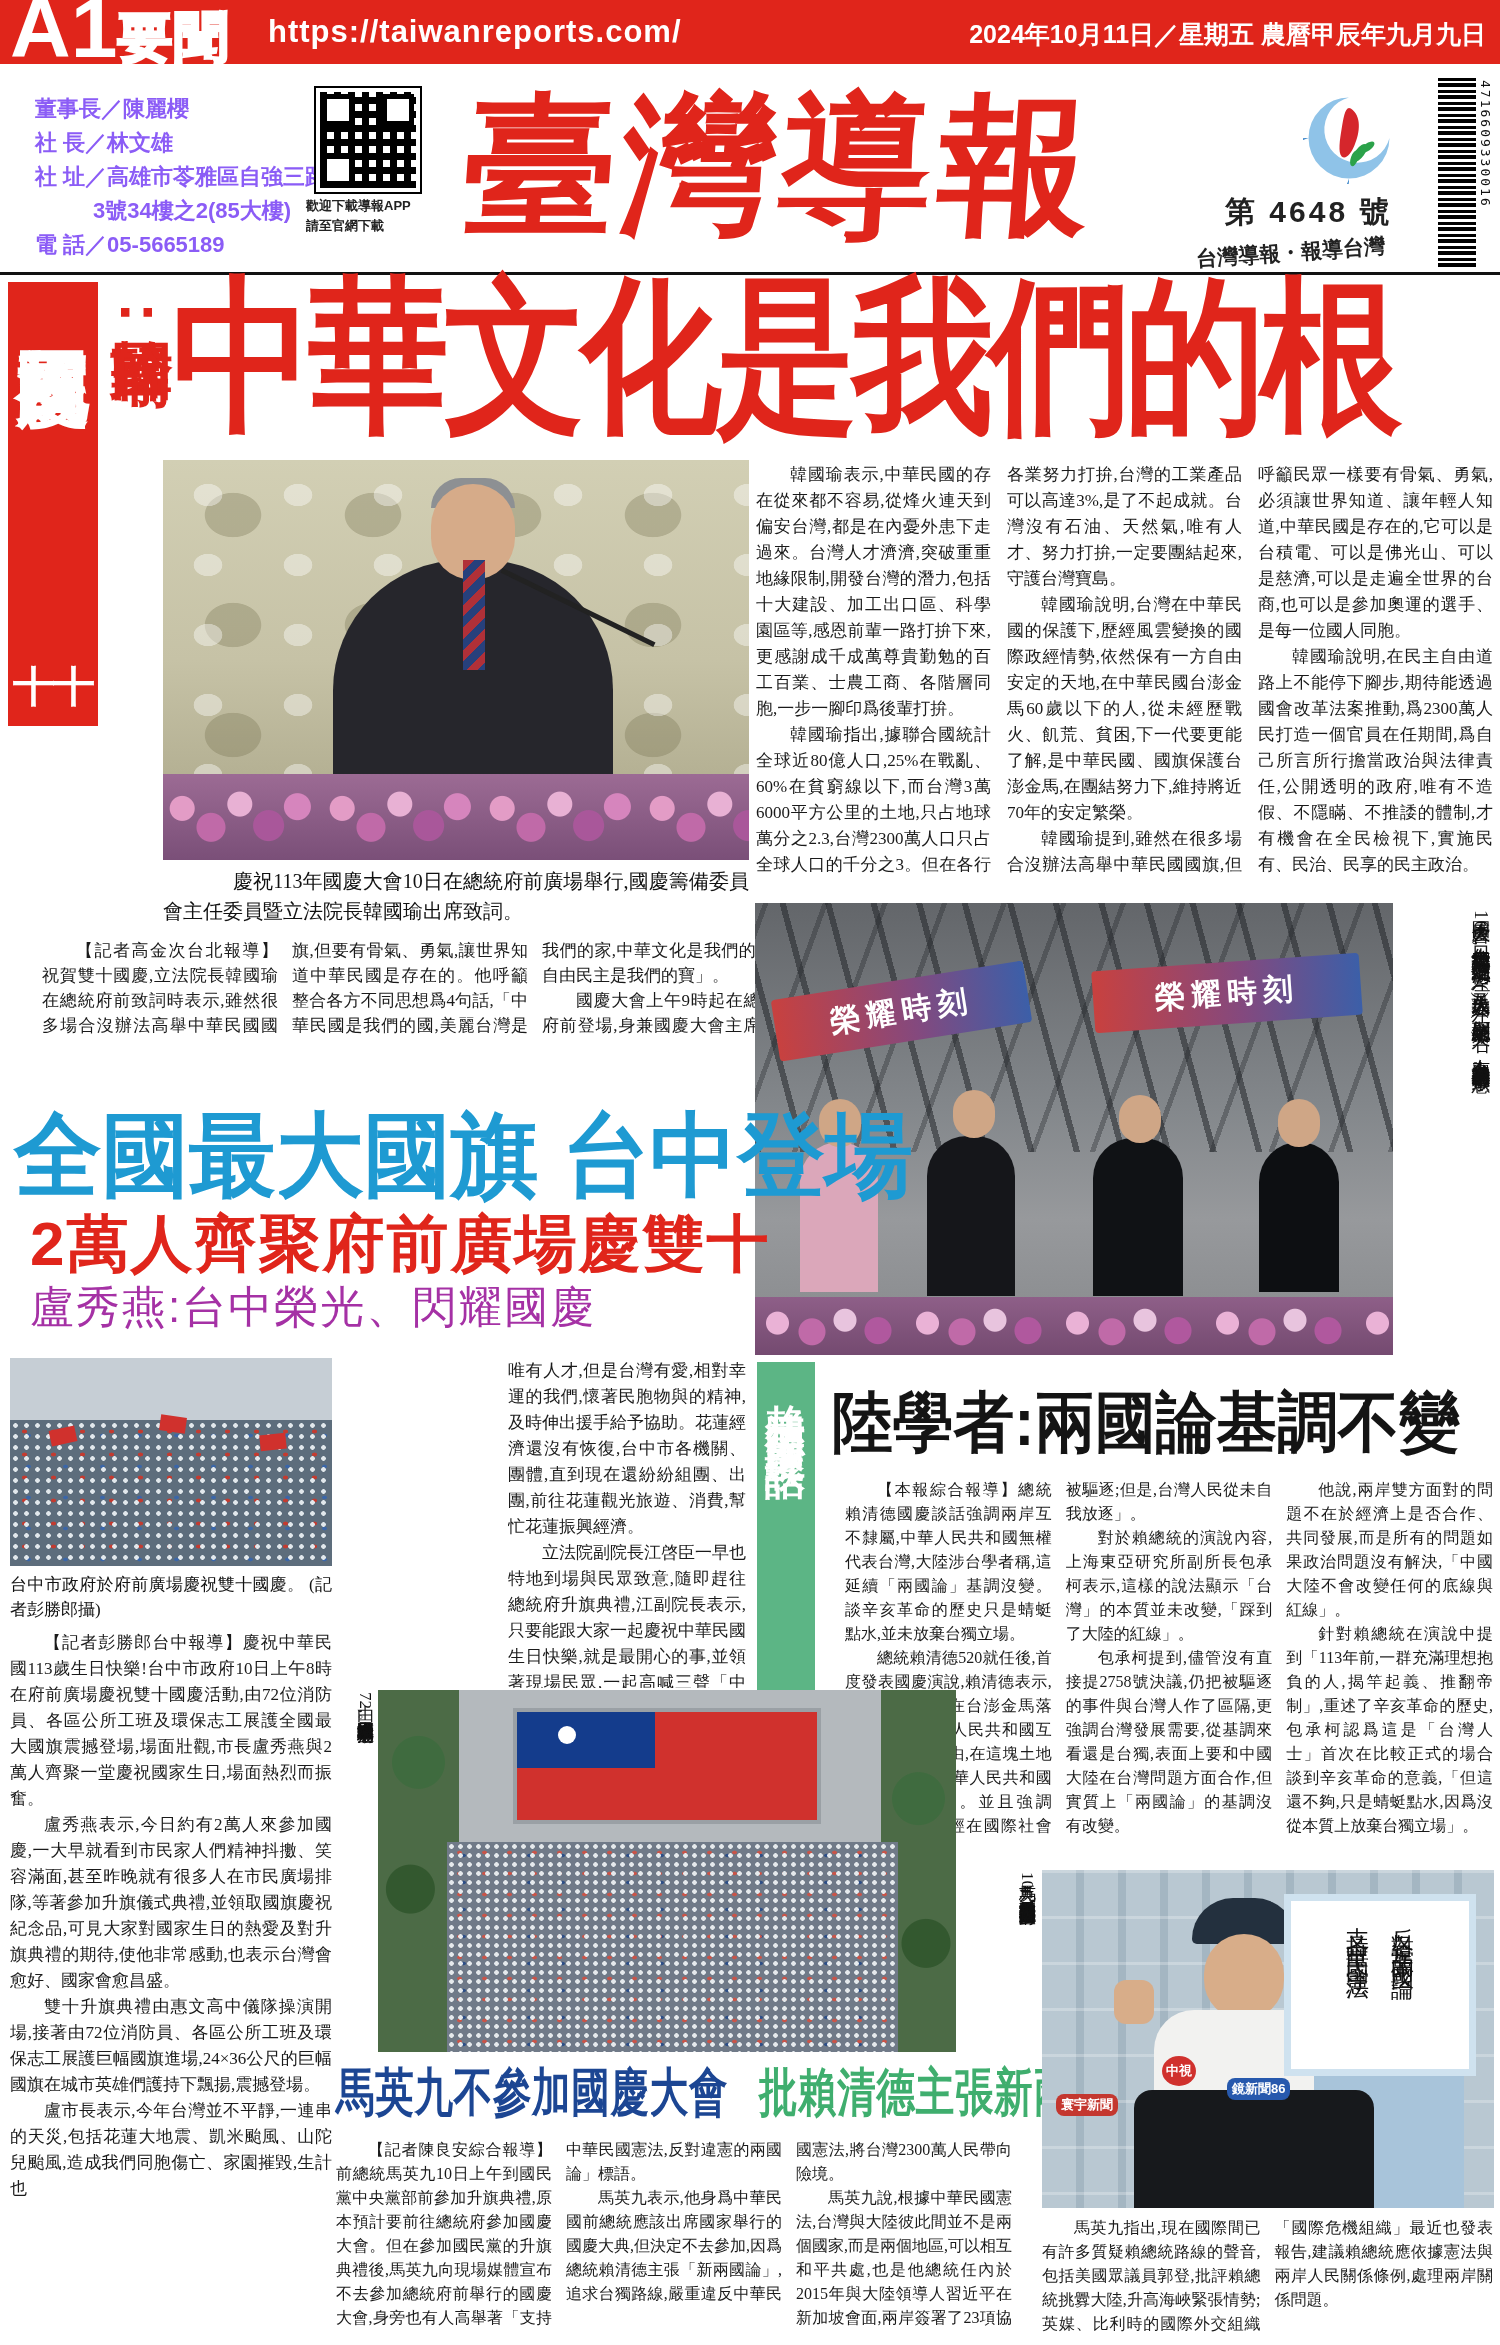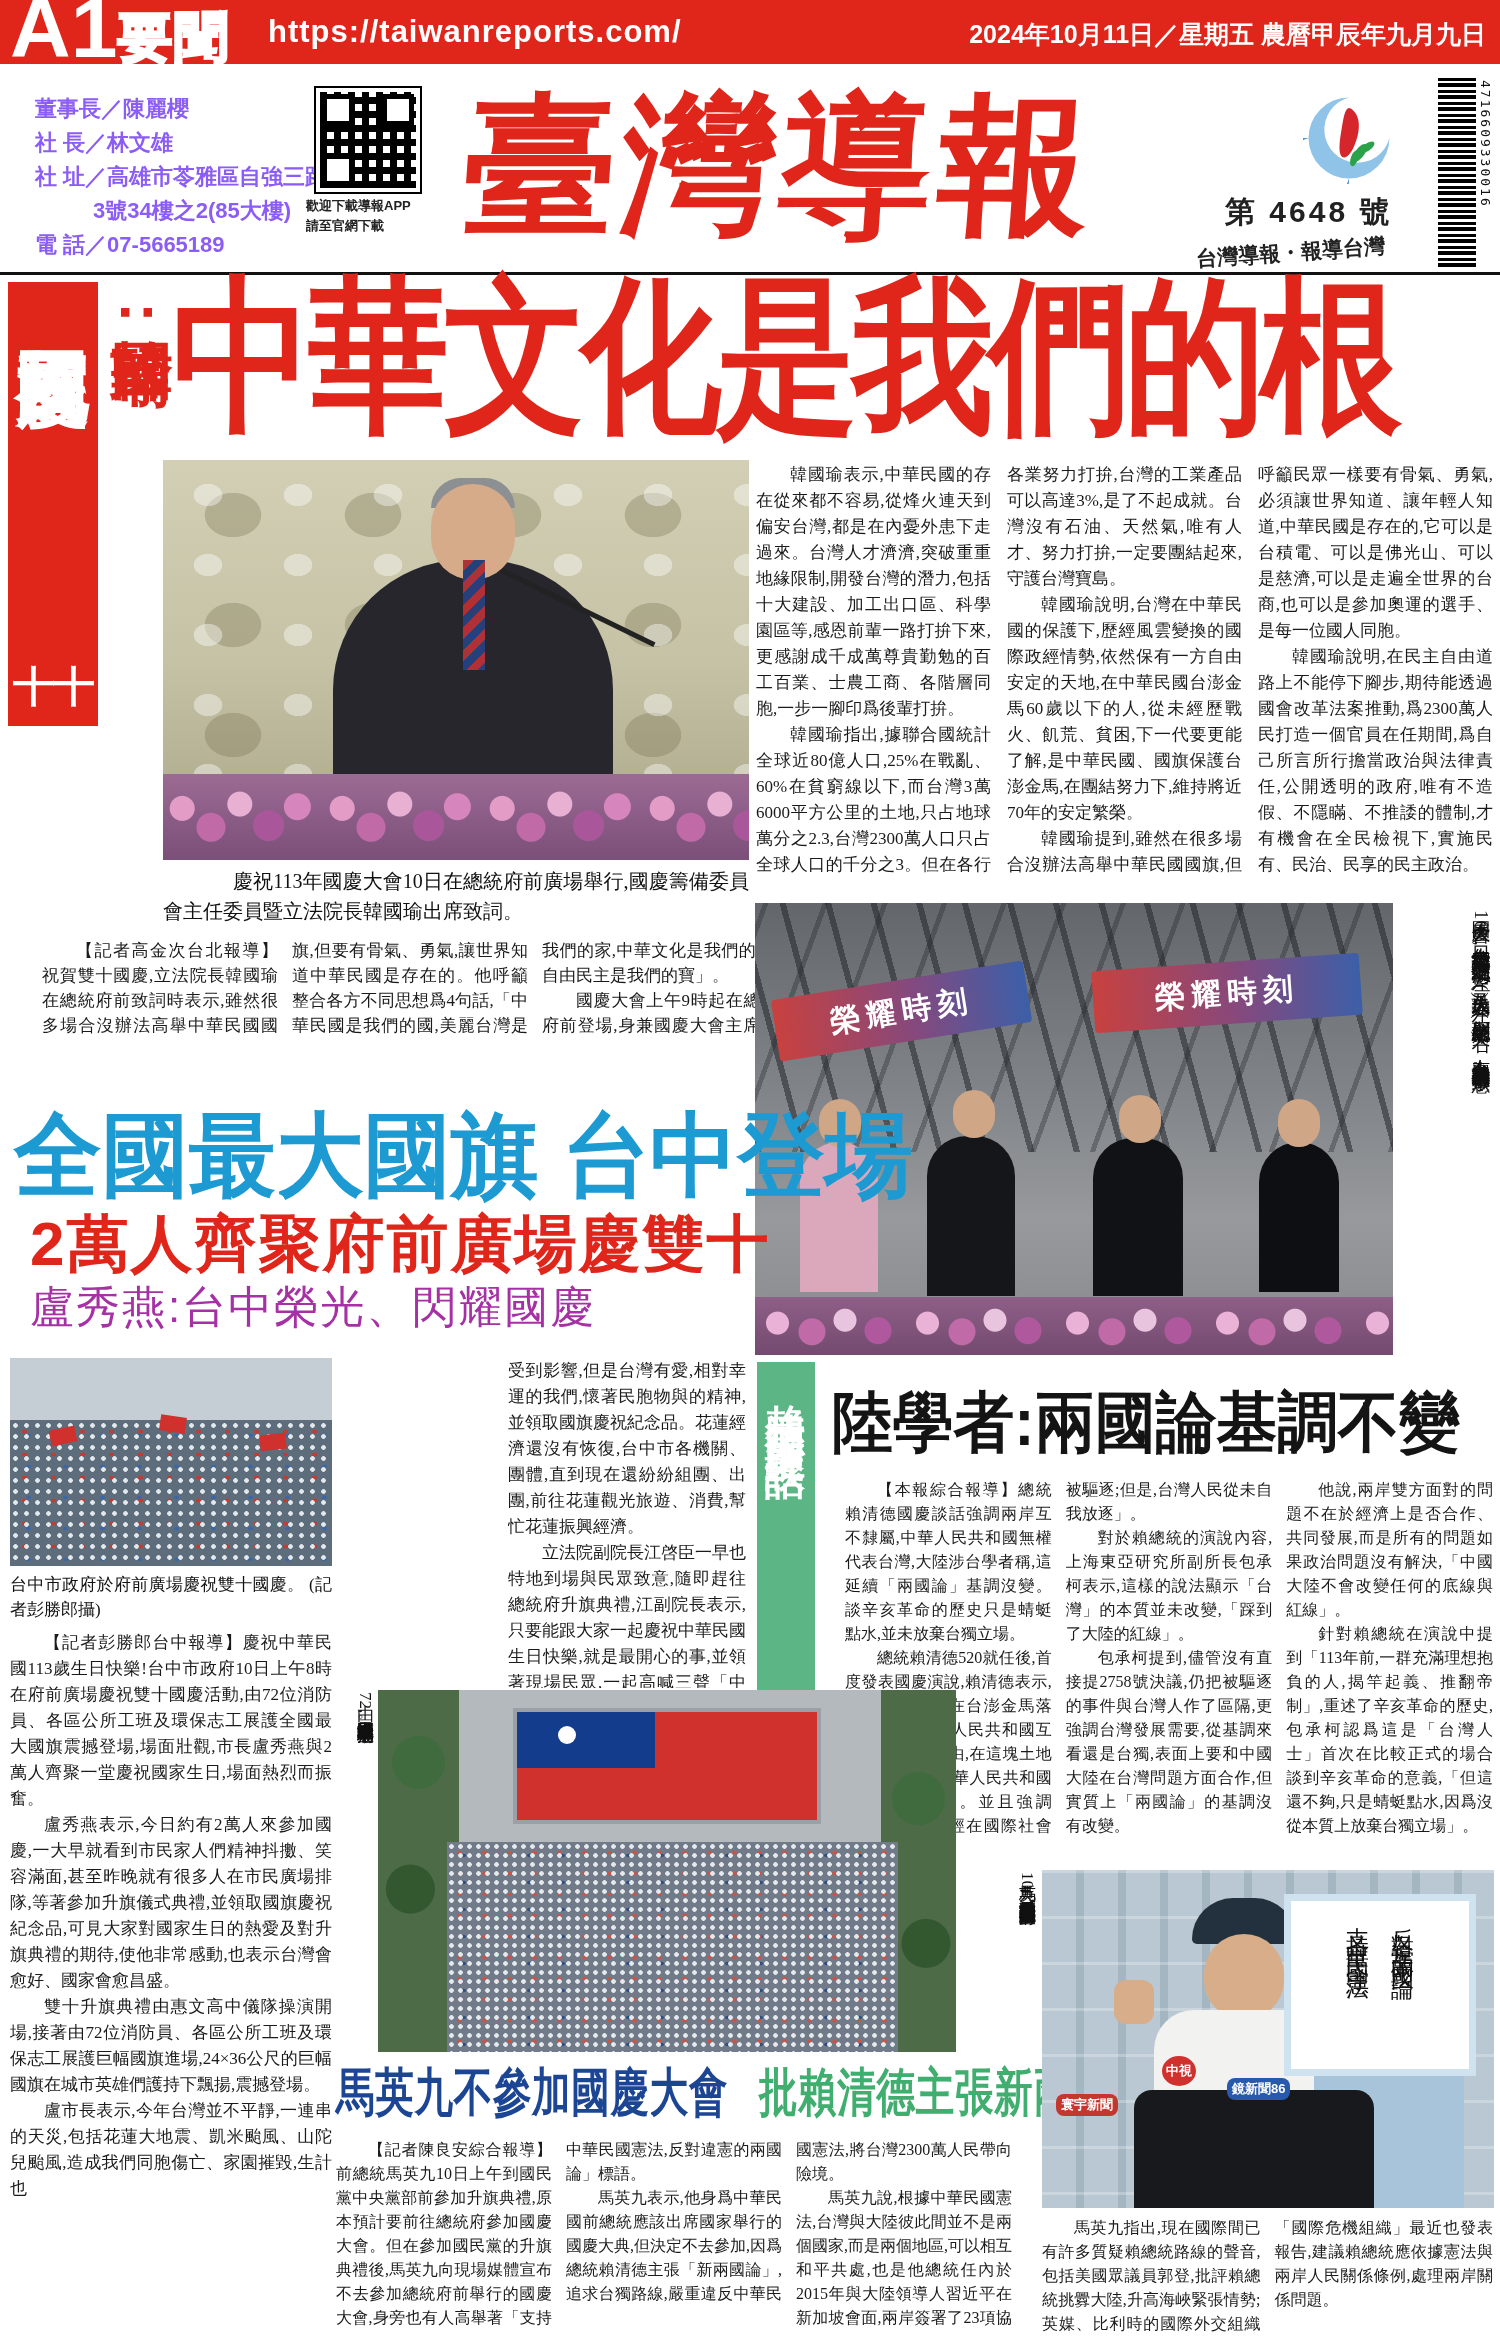--- a/index.html
+++ b/index.html
@@ -185,21 +185,21 @@
     <div class="abs section-name">要聞</div>
     <div class="abs site-url">https://taiwanreports.com/</div>
     <div class="abs issue-date">2024年10月11日／星期五  農曆甲辰年九月九日</div>
   </div>
 
   <div class="abs pub-info sans">
     <div>董事長／陳麗櫻</div>
     <div>社  長／林文雄</div>
     <div>社  址／高雄市苓雅區自強三路</div>
     <div class="pub-addr2">3號34樓之2(85大樓)</div>
-    <div>電  話／07-5665189</div>
+    <div>電  話／05-5665189</div>
   </div>
   <div class="abs qr">
     <div class="qr-eye" style="left:2px;top:2px;"></div>
     <div class="qr-eye" style="right:2px;top:2px;"></div>
     <div class="qr-eye" style="left:2px;bottom:2px;"></div>
   </div>
   <div class="abs qr-caption sans">
     <div>歡迎下載導報APP</div>
     <div>請至官網下載</div>
   </div>
@@ -278,21 +278,21 @@
   </div>
   <div class="abs tc-caption">台中市政府於府前廣場慶祝雙十國慶。 (記者彭勝郎攝)</div>
 
   <div class="abs colblock article2-main">
     <p>【記者彭勝郎台中報導】慶祝中華民國113歲生日快樂!台中市政府10日上午8時在府前廣場慶祝雙十國慶活動,由72位消防員、各區公所工班及環保志工展護全國最大國旗震撼登場,場面壯觀,市長盧秀燕與2萬人齊聚一堂慶祝國家生日,場面熱烈而振奮。</p>
     <p>盧秀燕表示,今日約有2萬人來參加國慶,一大早就看到市民家人們精神抖擻、笑容滿面,甚至昨晚就有很多人在市民廣場排隊,等著參加升旗儀式典禮,並領取國旗慶祝紀念品,可見大家對國家生日的熱愛及對升旗典禮的期待,使他非常感動,也表示台灣會愈好、國家會愈昌盛。</p>
     <p>雙十升旗典禮由惠文高中儀隊操演開場,接著由72位消防員、各區公所工班及環保志工展護巨幅國旗進場,24×36公尺的巨幅國旗在城市英雄們護持下飄揚,震撼登場。</p>
     <p>盧市長表示,今年台灣並不平靜,一連串的天災,包括花蓮大地震、凱米颱風、山陀兒颱風,造成我們同胞傷亡、家園摧毀,生計也</p>
   </div>
   <div class="abs colblock article2-cont">
-    <p class="noindent">受到影響,但是台灣有愛,相對幸運的我們,懷著民胞物與的精神,並領取國旗慶祝紀念品。花蓮經濟還沒有恢復,台中市各機關、團體,直到現在還紛紛組團、出團,前往花蓮觀光旅遊、消費,幫忙花蓮振興經濟。</p>
+    <p class="noindent">唯有人才,但是台灣有愛,相對幸運的我們,懷著民胞物與的精神,及時伸出援手給予協助。花蓮經濟還沒有恢復,台中市各機關、團體,直到現在還紛紛組團、出團,前往花蓮觀光旅遊、消費,幫忙花蓮振興經濟。</p>
     <p>立法院副院長江啓臣一早也特地到場與民眾致意,隨即趕往總統府升旗典禮,江副院長表示,只要能跟大家一起慶祝中華民國生日快樂,就是最開心的事,並領著現場民眾,一起高喊三聲「中華民國生日快樂」。</p>
   </div>
 
   <div class="abs lai-label">
     <span>賴清德國慶談話</span>
   </div>
   <div class="abs lai-headline sans">陸學者:兩國論基調不變</div>
   <div class="abs colblock lai-cols">
     <p>【本報綜合報導】總統賴清德國慶談話強調兩岸互不隸屬,中華人民共和國無權代表台灣,大陸涉台學者稱,這延續「兩國論」基調沒變。談辛亥革命的歷史只是蜻蜓點水,並未放棄台獨立場。</p>
     <p>總統賴清德520就任後,首度發表國慶演說,賴清德表示,中華民國已經在台澎金馬落地生根,和中華人民共和國互不隸屬,民主自由,在這塊土地上,成長茁壯,中華人民共和國無權代表台灣。並且強調「中華民國曾經在國際社會被驅逐;但是,台灣人民從未自我放逐」。</p>

